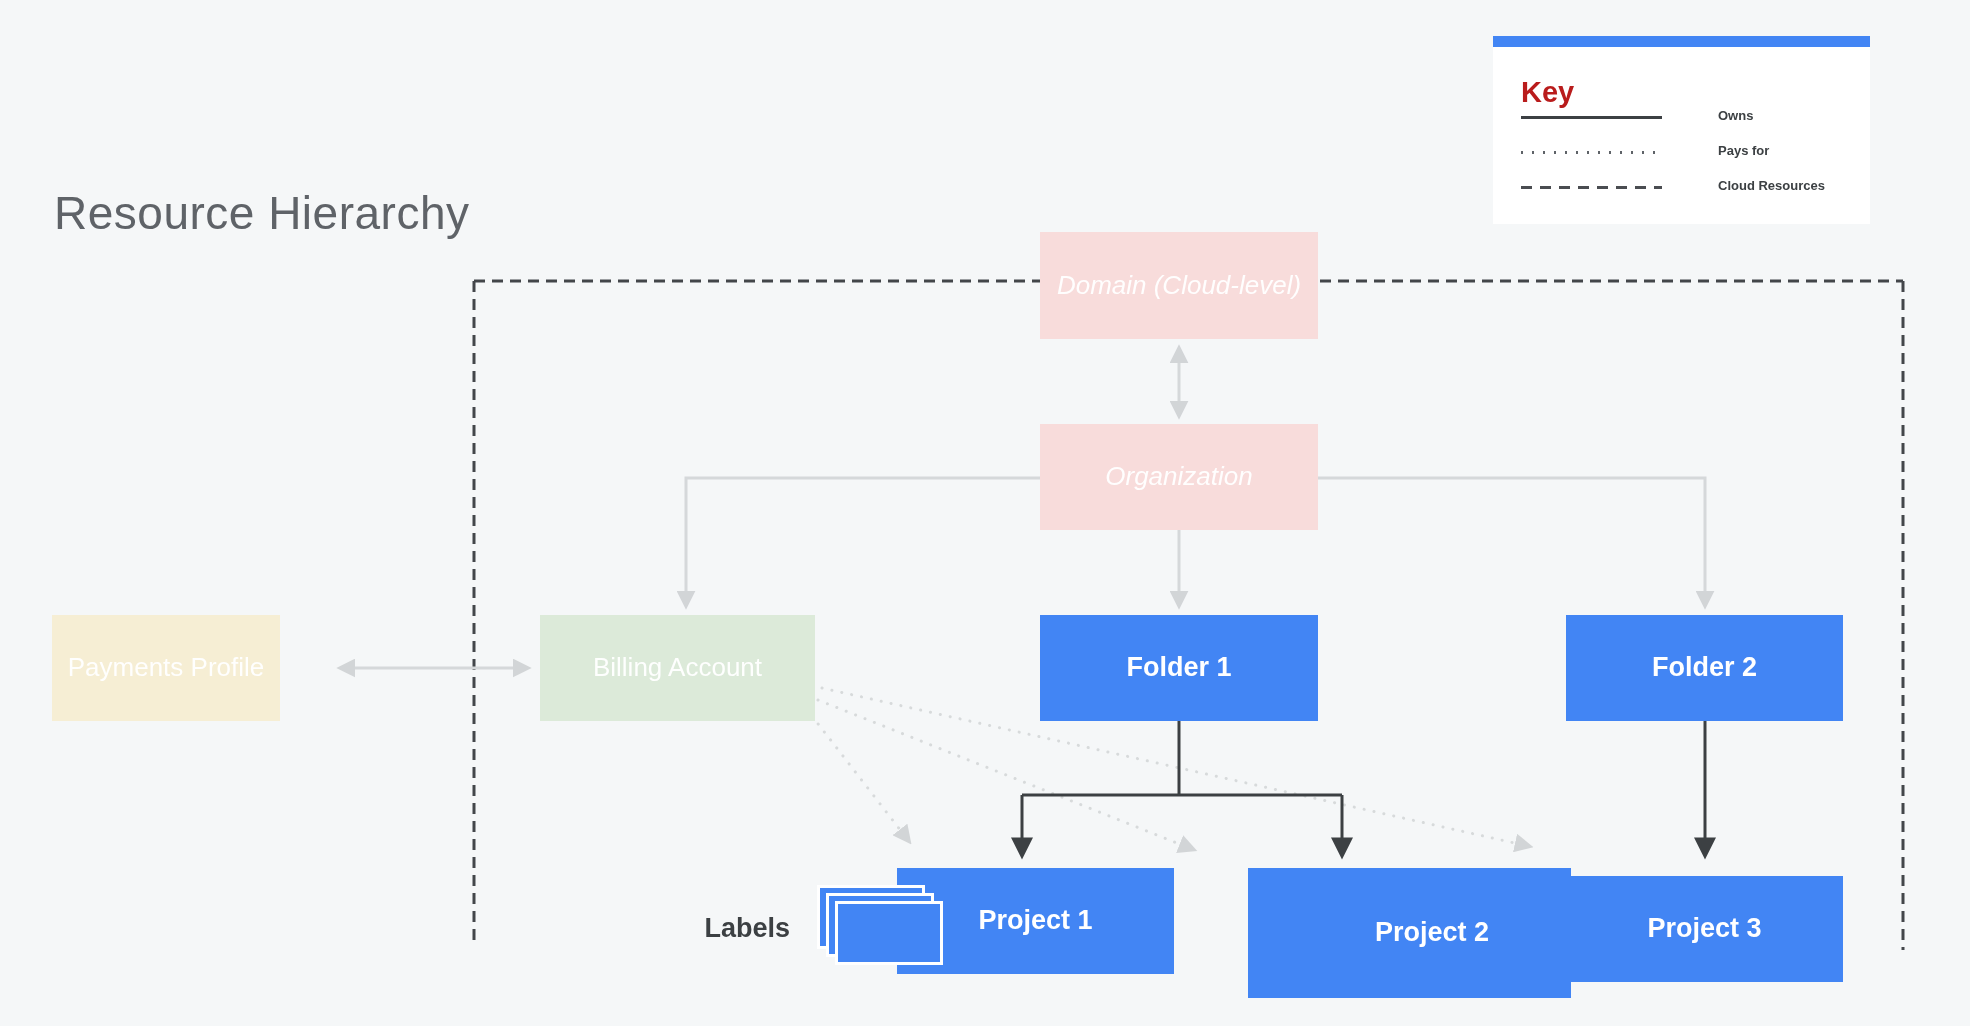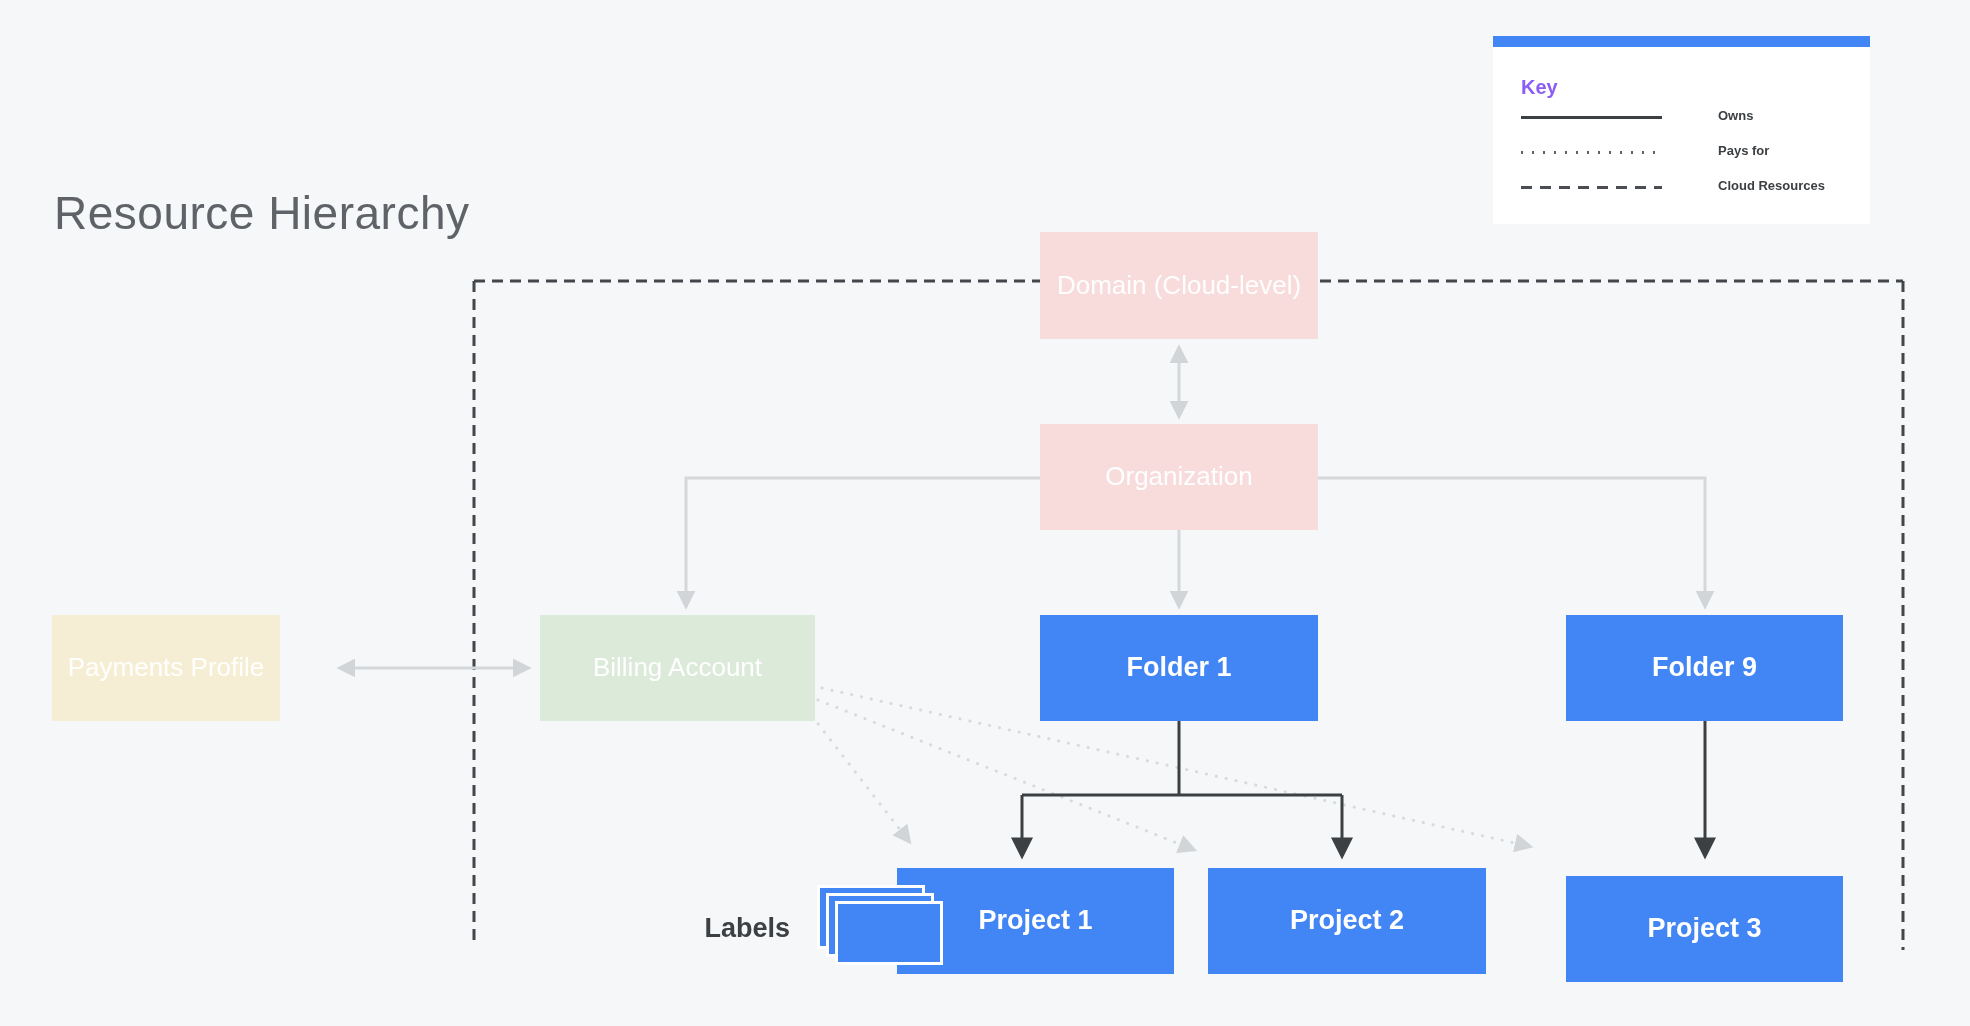--- a/index.html
+++ b/index.html
@@ -22,32 +22,32 @@
   }
 
   
   .node{
     position:absolute;z-index:2;
     display:flex;align-items:center;justify-content:center;
     text-align:center;line-height:1.15;
   }
   .node.pastel{font-size:26px;font-weight:400;color:rgba(255,255,255,0.96);}
   .node.blue{background:#4285f4;font-size:27px;font-weight:700;color:#ffffff;}
-  .bg-pink{background:#f8dcdb;}
+  .bg-pink{background:#f8dcdb;font-style:italic;}
   .bg-cream{background:#f6eed4;}
   .bg-green{background:#dcead9;}
 
   .n-domain      {left:1040px;top:232px;width:278px;height:107px;}
   .n-organization{left:1040px;top:424px;width:278px;height:106px;}
   .n-payments    {left:52px;  top:615px;width:228px;height:106px;}
   .n-billing     {left:540px; top:615px;width:275px;height:106px;}
   .n-folder1     {left:1040px;top:615px;width:278px;height:106px;}
   .n-folder2     {left:1566px;top:615px;width:277px;height:106px;}
   .n-project1    {left:897px; top:868px;width:277px;height:106px;}
-  .n-project2    {left:1208px;top:868px;width:278px;height:106px;}
+  .n-project2    {left:1248px;top:868px;width:278px;height:130px;padding-left:45px;}
   .n-project3    {left:1566px;top:868px;width:277px;height:106px;margin-top:8px;}
 
   
   .labels-caption{
     position:absolute;left:656px;top:913px;width:134px;z-index:4;
     text-align:right;font-size:27px;font-weight:700;color:#3c4043;
   }
   .labels-stack{position:absolute;left:817px;top:885px;width:128px;height:82px;z-index:4;}
   .labels-stack .card{
     position:absolute;width:102px;height:58px;
@@ -58,21 +58,21 @@
   .labels-stack .card.c3{left:18px;top:16px;}
 
   
   .key-panel{
     position:absolute;left:1493px;top:36px;width:377px;height:188px;z-index:5;
     background:#ffffff;
   }
   .key-panel .topbar{position:absolute;left:0;top:0;width:100%;height:11px;background:#4285f4;}
   .key-panel .key-heading{
     position:absolute;left:28px;top:40px;
-    font-size:20px;font-weight:700;color:#8b5cf6;
+    font-size:29px;font-weight:700;color:#b91c1c;
   }
   .legend-sample{position:absolute;left:28px;width:141px;height:3px;}
   .legend-sample.solid {top:80px;background:#3c4043;}
   .legend-sample.dotted{top:115px;background-image:repeating-linear-gradient(to right,#5f6368 0 2.5px,transparent 2.5px 11px);}
   .legend-sample.dashed{top:150px;background-image:repeating-linear-gradient(to right,#4a4d51 0 11px,transparent 11px 19px);}
   .legend-label{
     position:absolute;left:211px;width:155px;
     font-size:13px;font-weight:700;color:#3c4043;line-height:22px;margin-left:14px;
   }
   .legend-label.l1{top:69px;}
@@ -134,21 +134,21 @@
   <div class="node pastel bg-cream n-payments">
     <span>Payments Profile</span>
   </div>
   <div class="node pastel bg-green n-billing">
     <span>Billing Account</span>
   </div>
   <div class="node blue n-folder1">
     <span>Folder 1</span>
   </div>
   <div class="node blue n-folder2">
-    <span>Folder 9</span>
+    <span>Folder 2</span>
   </div>
   <div class="node blue n-project1">
     <span>Project 1</span>
   </div>
   <div class="node blue n-project2">
     <span>Project 2</span>
   </div>
   <div class="node blue n-project3">
     <span>Project 3</span>
   </div>

